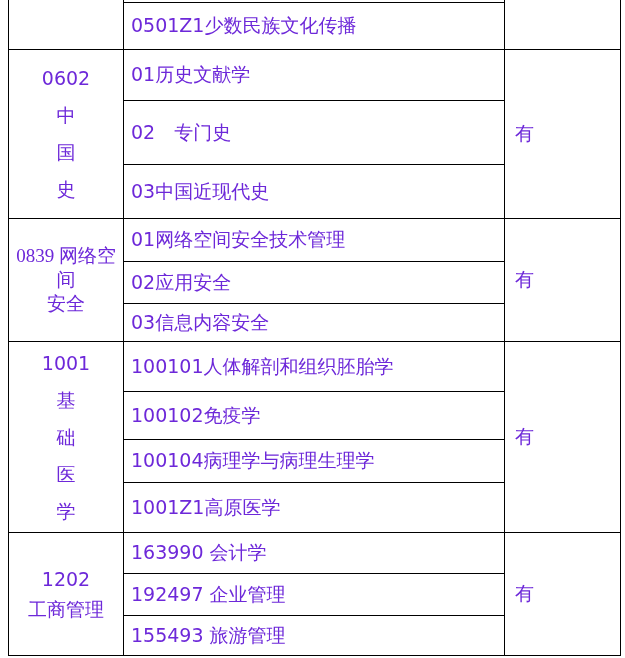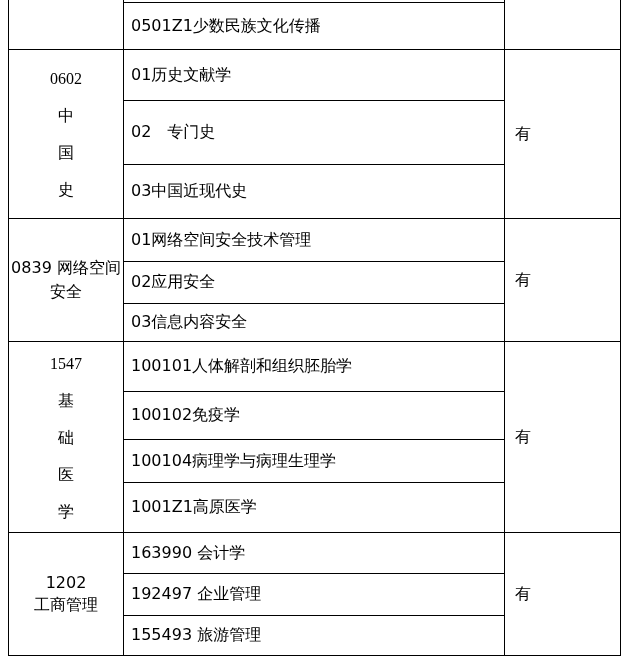--- a/index.html
+++ b/index.html
@@ -15,34 +15,34 @@
   }
   table.programs {
     border-collapse: collapse;
     table-layout: fixed;
     margin-left: 8px;
     margin-top: 0;
     width: 612px;
   }
   td {
     border: 1px solid #000000;
-    color: #000000;
-    font-size: 16px;
+    color: #6d28d9;
+    font-size: 19px;
     padding: 0;
     vertical-align: middle;
     overflow: hidden;
   }
   td.no-top { border-top: none; }
   td.cat {
     text-align: center;
     white-space: pre-line;
   }
-  td.cat.lh37 { line-height: 37px; font-family: Liberation Serif, serif; }
-  td.cat.lh30 { line-height: 22px; }
-  td.cat.lh24 { line-height: 24px; }
+  td.cat.lh37 { line-height: 37px; }
+  td.cat.lh30 { line-height: 30px; }
+  td.cat.lh24 { line-height: 24px; font-family: Liberation Serif, serif; }
   td.prog {
     text-align: left;
     padding-left: 7px;
     white-space: nowrap;
   }
   td.avail {
     text-align: left;
     padding-left: 10px;
   }
   tr.sliver td { height: 2px; }
@@ -89,21 +89,21 @@
       <td class="avail" rowspan="3">有</td>
     </tr>
     <tr style="height:42px">
       <td class="prog">02应用安全</td>
     </tr>
     <tr style="height:38px">
       <td class="prog">03信息内容安全</td>
     </tr>
 
     <tr style="height:50px">
-      <td class="cat lh37" rowspan="4">1547
+      <td class="cat lh37" rowspan="4">1001
 基
 础
 医
 学</td>
       <td class="prog">100101人体解剖和组织胚胎学</td>
       <td class="avail" rowspan="4">有</td>
     </tr>
     <tr style="height:48px">
       <td class="prog">100102免疫学</td>
     </tr>

